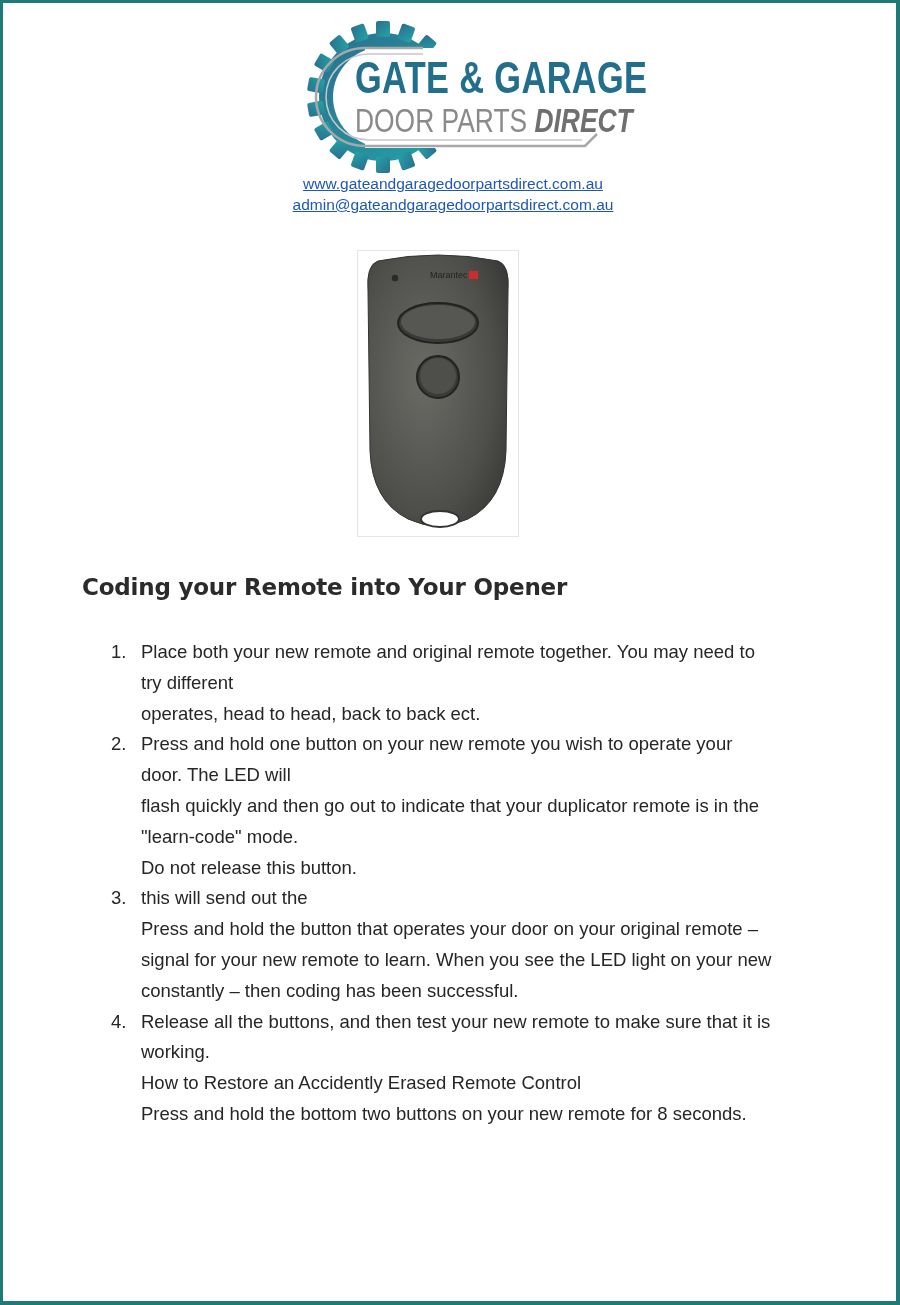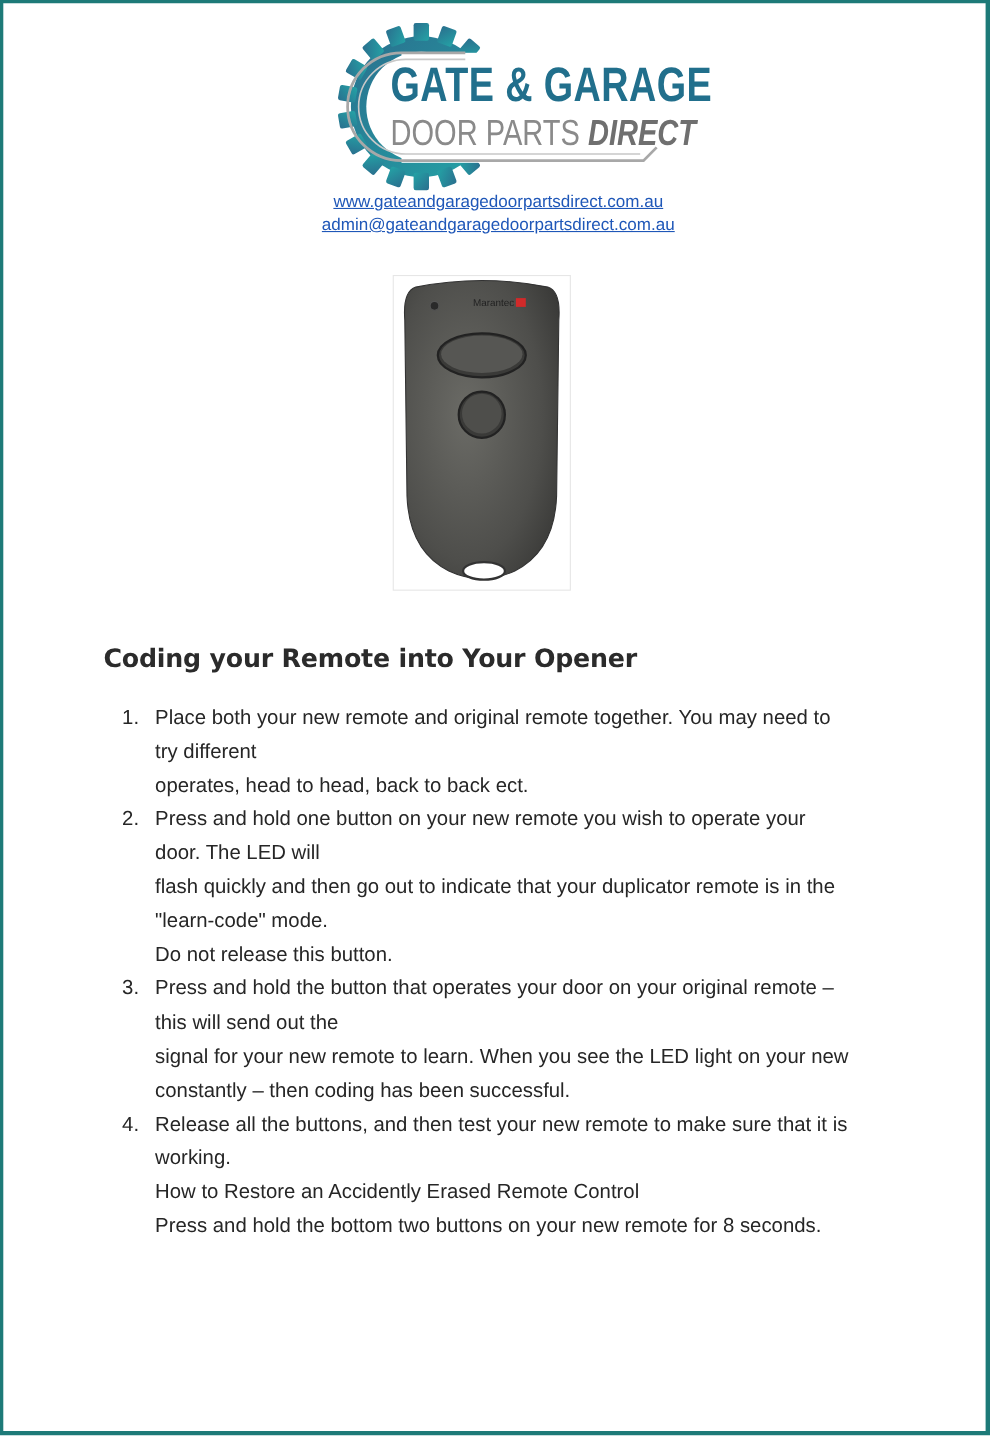--- a/index.html
+++ b/index.html
@@ -14,21 +14,21 @@
     background: #ffffff;
     padding-left: 30px;
   }
   .logo { position: absolute; left: 302px; top: 17px; width: 300px; height: 155px; }
   .links { position: absolute; left: 0; top: 170px; width: 900px; text-align: center;
     font-family: "Liberation Sans", sans-serif; font-size: 15.5px; line-height: 21px; }
   .links a { color: #1f57b8; text-decoration: underline; display: block; }
   .remote-wrap { position: absolute; left: 354px; top: 247px; width: 160px; height: 285px;
     border: 1px solid #e6e6e6; background: #fff; }
   .remote-wrap svg { display: block; }
-  h1.title { position: absolute; left: 79px; top: 571px; margin: 12px;
+  h1.title { position: absolute; left: 79px; top: 571px; margin: 0;
     font-family: "DejaVu Sans", sans-serif; font-weight: bold; font-size: 23px;
     color: #2b2b2b; letter-spacing: -0.2px; }
   ol.steps { position: absolute; left: 108px; top: 634px; width: 720px; margin: 0; padding: 0;
     list-style: none; font-family: "Liberation Sans", sans-serif; font-size: 18.5px;
     color: #262626; line-height: 30.8px; }
   ol.steps li { position: relative; padding-left: 30px; }
   ol.steps li .num { position: absolute; left: 0; top: 0; }
   ol.steps li .line { display: block; }
 </style>
 </head>
@@ -119,22 +119,22 @@
     <li>
       <span class="num">2.</span>
       <span class="line">Press and hold one button on your new remote you wish to operate your</span>
       <span class="line">door. The LED will</span>
       <span class="line">flash quickly and then go out to indicate that your duplicator remote is in the</span>
       <span class="line">"learn-code" mode.</span>
       <span class="line">Do not release this button.</span>
     </li>
     <li>
       <span class="num">3.</span>
+      <span class="line">this will send out the</span>
       <span class="line">Press and hold the button that operates your door on your original remote –</span>
-      <span class="line">this will send out the</span>
       <span class="line">signal for your new remote to learn. When you see the LED light on your new</span>
       <span class="line">constantly – then coding has been successful.</span>
     </li>
     <li>
       <span class="num">4.</span>
       <span class="line">Release all the buttons, and then test your new remote to make sure that it is</span>
       <span class="line">working.</span>
       <span class="line">How to Restore an Accidently Erased Remote Control</span>
       <span class="line">Press and hold the bottom two buttons on your new remote for 8 seconds.</span>
     </li>

